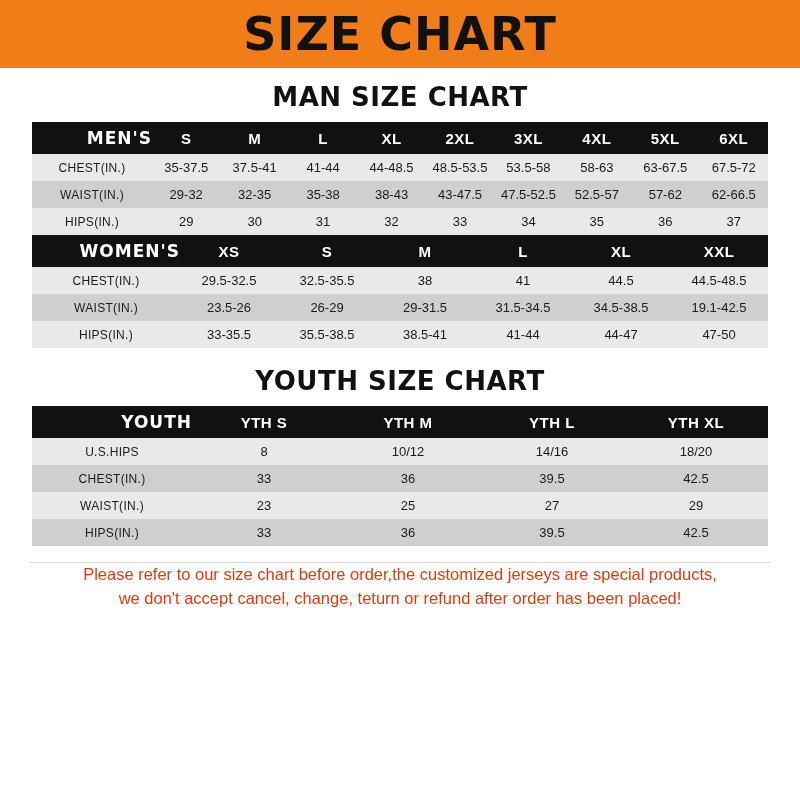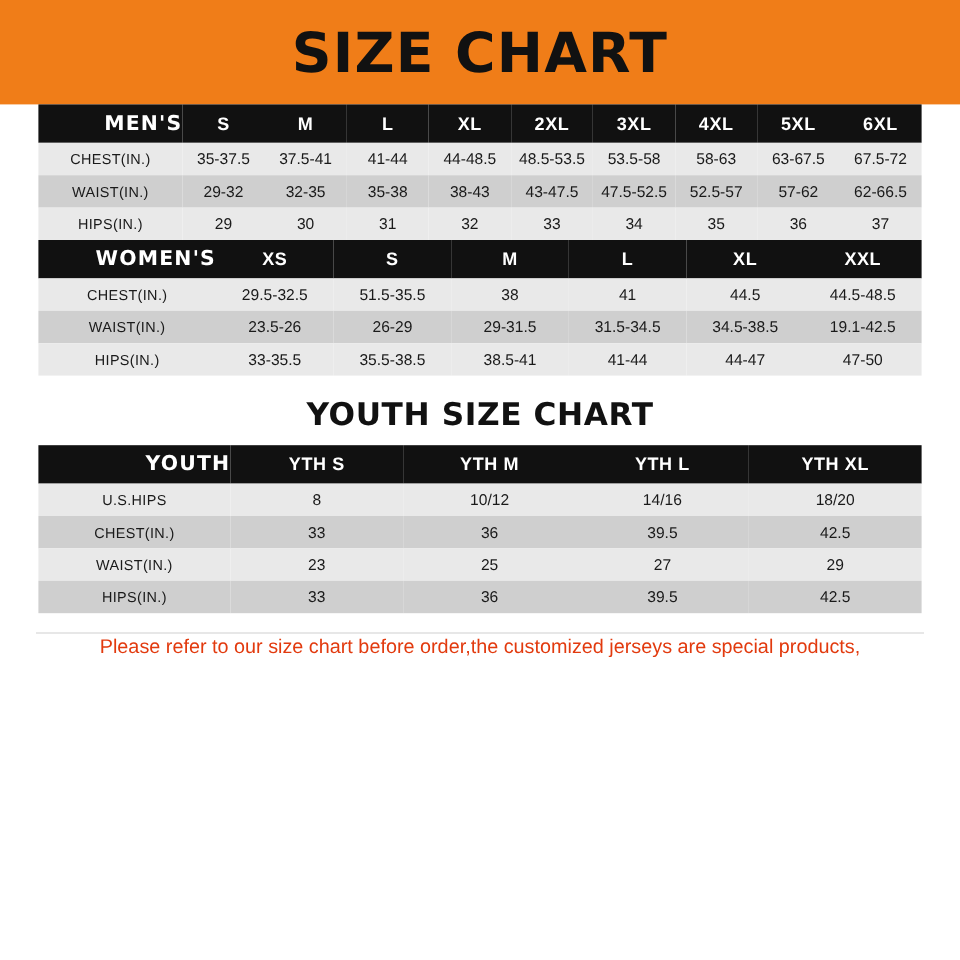--- a/index.html
+++ b/index.html
@@ -17,21 +17,21 @@
     position: relative;
     width: 800px;
     height: 800px;
     background: #ffffff;
     box-sizing: border-box;
     display: flex;
     flex-direction: column;
   }
   
   .header-bar {
-    height: 87px;
+    height: 68px;
     background: #f07d18;
     display: flex;
     align-items: center;
     justify-content: center;
     flex: none;
   }
   .header-title {
     font-family: "DejaVu Sans", sans-serif;
     font-weight: bold;
     font-size: 46px;
@@ -117,20 +117,21 @@
 <body>
 
 <div class="page">
 
   <div class="header-bar">
     <div class="header-title">SIZE CHART</div>
   </div>
 
   <div class="content">
 
+    <div class="section-title t1">MAN SIZE CHART</div>
     <table class="sizetable men">
       <colgroup>
         <col class="c0">
           <col>
           <col>
           <col>
           <col>
           <col>
           <col>
           <col>
@@ -209,21 +210,21 @@
           <th>M</th>
           <th>L</th>
           <th>XL</th>
           <th>XXL</th>
         </tr>
       </thead>
       <tbody>
         <tr class="light">
           <td class="first">CHEST(IN.)</td>
           <td>29.5-32.5</td>
-          <td>51.5-35.5</td>
+          <td>32.5-35.5</td>
           <td>38</td>
           <td>41</td>
           <td>44.5</td>
           <td>44.5-48.5</td>
         </tr>
         <tr class="dark">
           <td class="first">WAIST(IN.)</td>
           <td>23.5-26</td>
           <td>26-29</td>
           <td>29-31.5</td>
@@ -288,16 +289,17 @@
           <td>33</td>
           <td>36</td>
           <td>39.5</td>
           <td>42.5</td>
         </tr>
       </tbody>
     </table>
 
     <div class="note">
       <span>Please refer to our size chart before order,the customized jerseys are special products,</span>
+      <span>we don't accept cancel, change, teturn or refund after order has been placed!</span>
     </div>
 
   </div>
 </div>
 
 </body></html>

